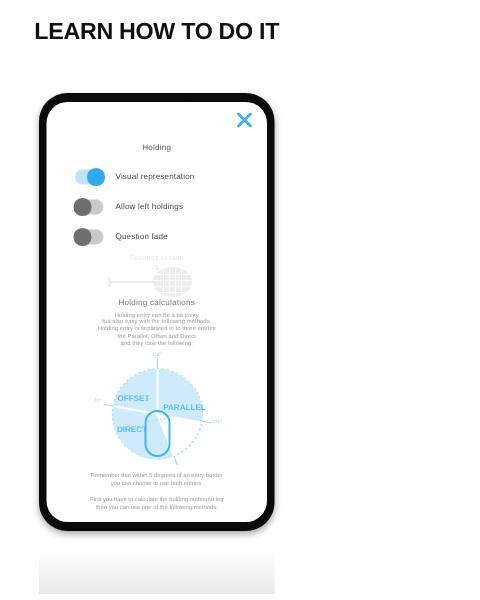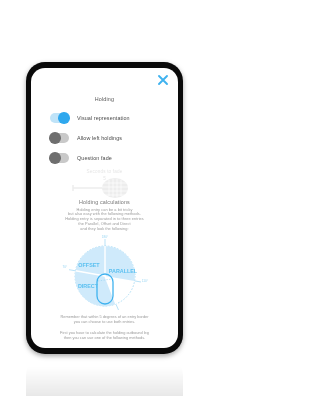--- a/index.html
+++ b/index.html
@@ -120,20 +120,21 @@
     font-size:3.9px;color:#9a9a9a;line-height:4.9px;
   }
   .note-1{top:247px;}
   .note-2{top:263px;}
 </style>
 </head>
 <body>
 
 <div class="page">
 
+  <div class="headline">LEARN HOW TO DO IT</div>
 
   <div class="reflection"></div>
 
   <div class="phone">
     <div class="notch"></div>
 
     <div class="screen">
 
       <div class="close-btn">
         <svg viewBox="0 0 14 14" width="14" height="14">

